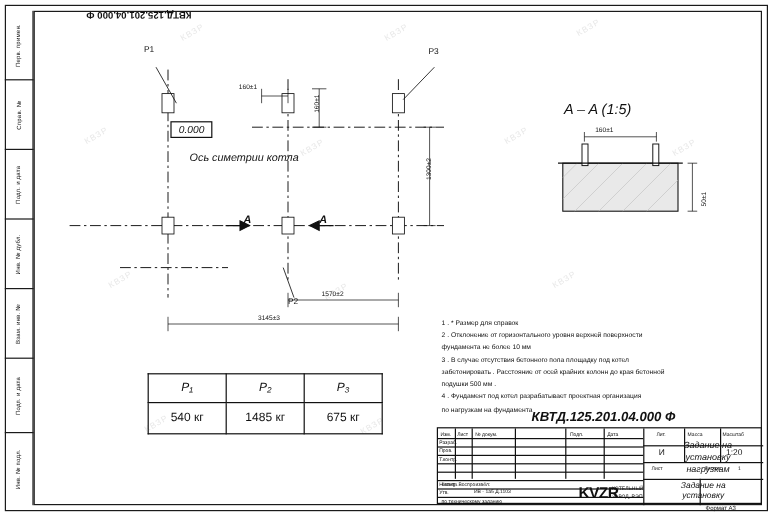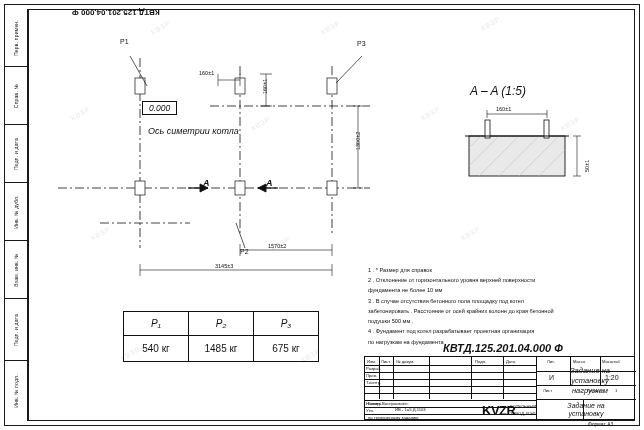--- a/index.html
+++ b/index.html
@@ -164,21 +164,21 @@
     </g>
   </svg>
 
   <div class="lbl" style="left:120px;top:38px;">P1</div>
   <div class="lbl" style="left:240px;top:248px;">P2</div>
   <div class="lbl" style="left:357px;top:40px;">P3</div>
 
   <div style="position:absolute;left:142px;top:101px;border:1px solid #111;padding:1px 6px;font-size:8.5px;font-style:italic;color:#111;background:#fff;">
     <span>0.000</span>
   </div>
-  <div class="lbl-i" style="left:148px;top:126px;font-size:9px;">Ось симетрии котла</div>
+  <div class="lbl-i" style="left:158px;top:126px;font-size:9px;">Ось симетрии котла</div>
 
   <div class="lbl-i" style="left:203px;top:178px;font-size:9px;font-weight:bold;">A</div>
   <div class="lbl-i" style="left:266px;top:178px;font-size:9px;font-weight:bold;">A</div>
 
   <div class="dim" style="left:199px;top:70px;">160±1</div>
   <div class="dim-v" style="left:262px;top:94px;">160±1</div>
   <div class="dim-v" style="left:355px;top:150px;">1300±2</div>
   <div class="dim" style="left:268px;top:243px;">1570±2</div>
   <div class="dim" style="left:215px;top:263px;">3145±3</div>
 

